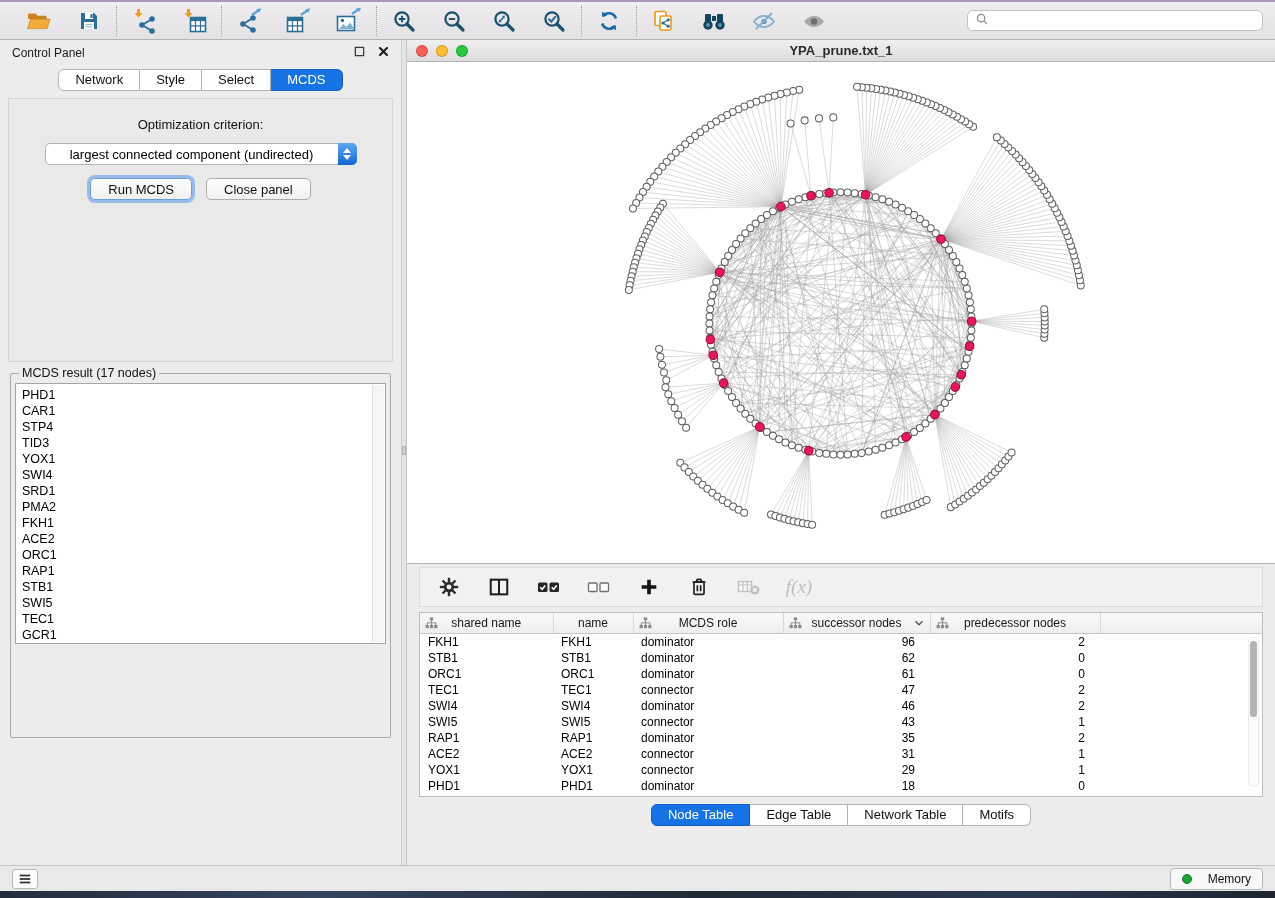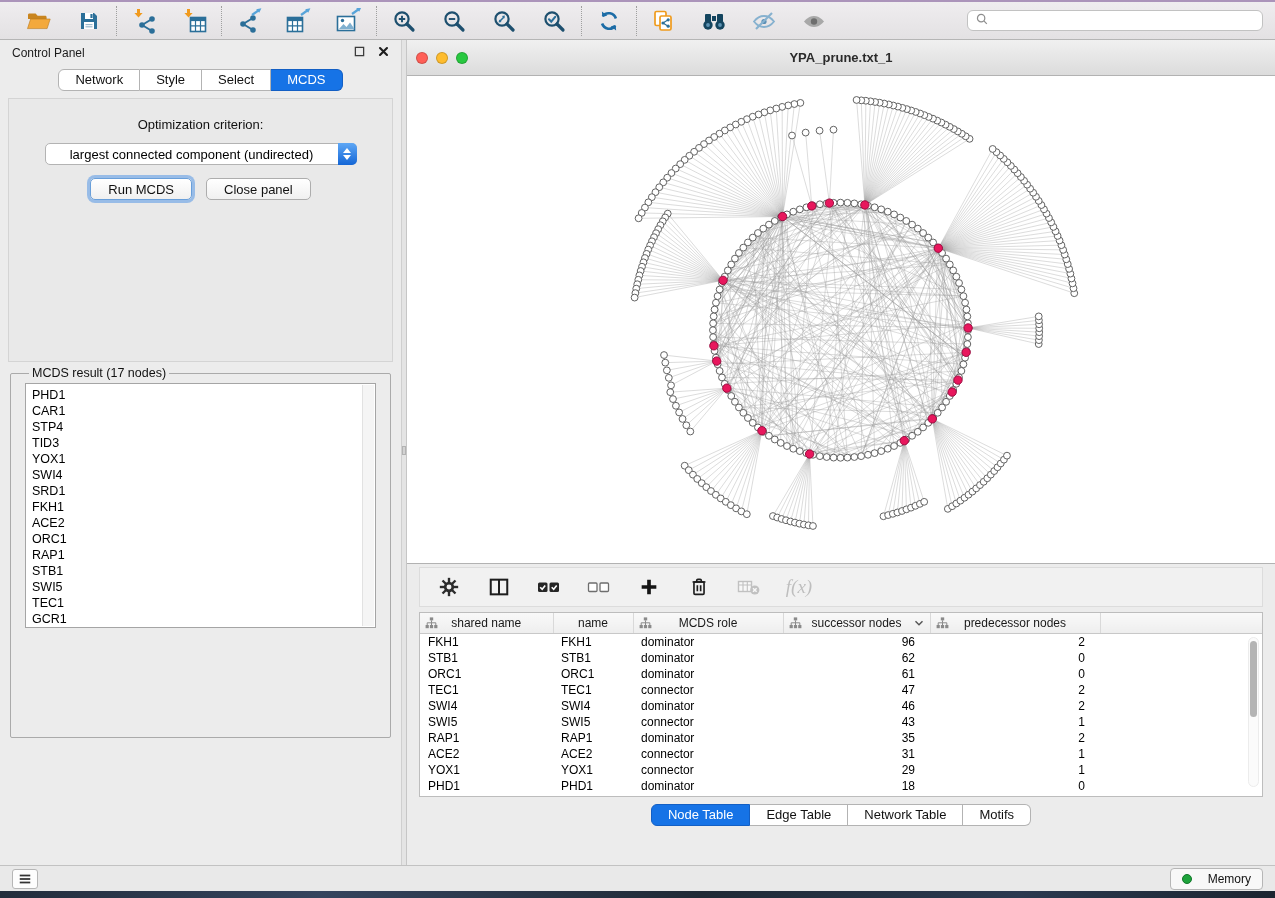--- a/index.html
+++ b/index.html
@@ -26,31 +26,31 @@
   .cp-content{margin:7px 8px 0;background:#e9e9e9;border:1px solid #d4d4d4;height:264px;text-align:center;padding-top:18px;}
   .opt-label{font-size:13px;color:#111;margin-bottom:11px;}
   .dropdown{margin:0 auto;width:312px;height:22px;background:#fff;border:1px solid #b3b3b3;border-radius:5px;display:flex;align-items:center;font-size:13px;}
   .dd-value{flex:1;text-align:center;color:#000;}
   .dd-stepper{width:19px;height:22px;margin:-1px -1px 0 0;background:linear-gradient(#5ea7f5,#1466d6);border-radius:0 5px 5px 0;display:flex;flex-direction:column;align-items:center;justify-content:center;gap:2px;}
   .tri-up{width:0;height:0;border-left:4px solid transparent;border-right:4px solid transparent;border-bottom:5px solid #fff;}
   .tri-down{width:0;height:0;border-left:4px solid transparent;border-right:4px solid transparent;border-top:5px solid #fff;}
   .btn-row{margin-top:13px;display:flex;justify-content:center;gap:14px;}
   .mac-btn{height:22px;padding:0 17px;background:linear-gradient(#ffffff,#f0f0f0);border:1px solid #adadad;border-radius:5px;font-size:13px;color:#111;font-family:"Liberation Sans",sans-serif;}
   .mac-btn.focused{box-shadow:0 0 0 3px rgba(86,152,229,.55);border-color:#699fda;}
-  .mcds-box{margin:4px 10px 0;border:1px solid #aaaaaa;border-radius:2px;height:372px;padding:3px 14px 6px;}
+  .mcds-box{margin:4px 10px 0;border:1px solid #aaaaaa;border-radius:2px;height:372px;padding:3px 4px 6px;}
   .mcds-box legend{font-size:12.5px;padding:0 3px;margin-left:4px;color:#111;}
   .mcds-list{background:#fff;border:1px solid #a5a5a5;height:100%;overflow:hidden;position:relative;padding-top:3px;}
   .mcds-item{font-size:12.5px;height:16px;line-height:16px;padding-left:6px;color:#000;text-align:left;}
   .mcds-scrolltrack{position:absolute;top:1px;bottom:1px;right:1px;width:12px;background:#f5f5f5;border-left:1px solid #e2e2e2;}
   .v-splitter{width:6px;background:#e4e4e4;border-left:1px solid #cfcfcf;border-right:1px solid #c6c6c6;position:relative;}
   .v-splitter .handle{position:absolute;top:406px;left:0;width:4px;height:9px;background:#d2d2d2;border:1px solid #b2b2b2;}
   .right-col{flex:1;display:flex;flex-direction:column;min-width:0;}
   
   .network-window{height:523px;display:flex;flex-direction:column;background:#fff;}
-  .net-titlebar{height:36px;background:linear-gradient(#f0f0f0,#dcdcdc);border-bottom:1px solid #b2b2b2;display:flex;align-items:center;padding:0 9px;position:relative;}
+  .net-titlebar{height:22px;background:linear-gradient(#f0f0f0,#dcdcdc);border-bottom:1px solid #b2b2b2;display:flex;align-items:center;padding:0 9px;position:relative;}
   .lights{display:flex;gap:8px;z-index:2;}
   .light{width:12px;height:12px;border-radius:50%;border:1px solid rgba(0,0,0,.18);}
   .net-title{position:absolute;left:0;right:0;text-align:center;font-size:13px;font-weight:700;color:#2b2b2b;}
   .net-canvas{flex:1;position:relative;background:#fff;}
   .net-canvas svg{position:absolute;inset:0;width:100%;height:100%;}
   
   .table-panel{height:302px;background:#ececec;border-top:1px solid #b2b2b2;display:flex;flex-direction:column;}
   .tp-toolbar{margin:3px 12px 0;height:40px;background:#f1f1f1;border:1px solid #dcdcdc;border-radius:0;display:flex;align-items:center;gap:24px;padding:0 16px;}
   .tp-icon{width:26px;height:26px;display:flex;align-items:center;justify-content:center;}
   .grayed{opacity:.55;}
@@ -287,20 +287,21 @@
       <legend>MCDS result (17 nodes)</legend>
       <div class="mcds-list" id="mcds-list">
         <div class="mcds-scrolltrack"></div>
       <div class="mcds-item">PHD1</div>
           <div class="mcds-item">CAR1</div>
           <div class="mcds-item">STP4</div>
           <div class="mcds-item">TID3</div>
           <div class="mcds-item">YOX1</div>
           <div class="mcds-item">SWI4</div>
           <div class="mcds-item">SRD1</div>
+          <div class="mcds-item">PMA2</div>
           <div class="mcds-item">FKH1</div>
           <div class="mcds-item">ACE2</div>
           <div class="mcds-item">ORC1</div>
           <div class="mcds-item">RAP1</div>
           <div class="mcds-item">STB1</div>
           <div class="mcds-item">SWI5</div>
           <div class="mcds-item">TEC1</div>
           <div class="mcds-item">GCR1</div>
         </div>
     </fieldset>

